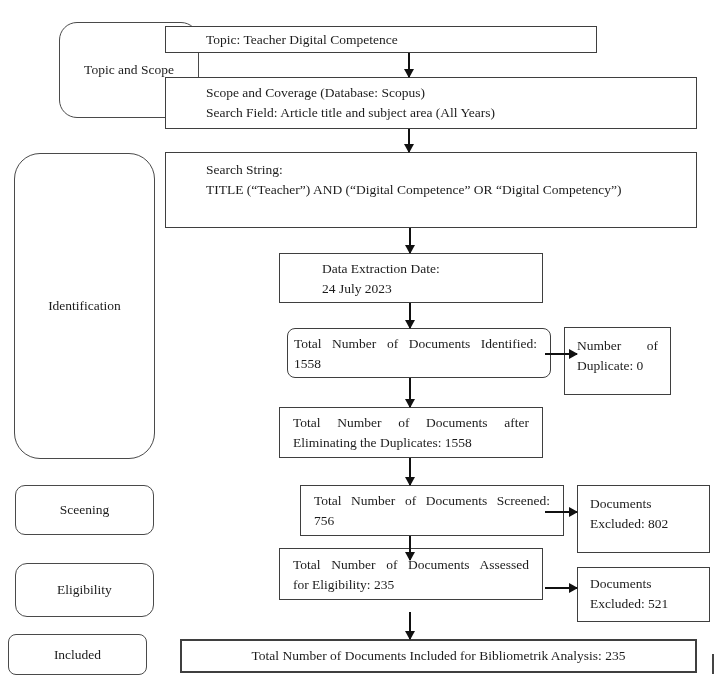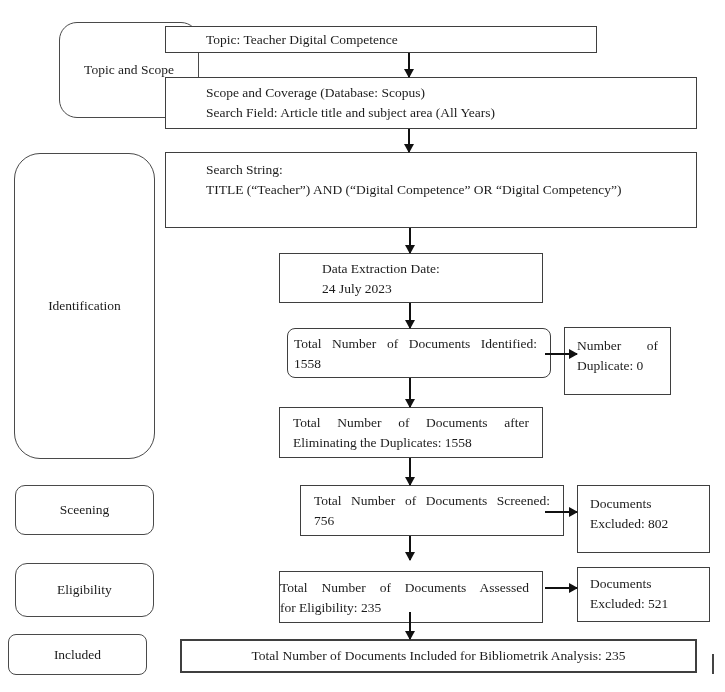--- a/index.html
+++ b/index.html
@@ -94,21 +94,21 @@
   <div class="box" style="left:279px;top:407px;width:264px;height:51px;padding:5px 13px 0 13px;">
     <div class="bl jl">Total Number of Documents after</div>
     <div class="bl">Eliminating the Duplicates: 1558</div>
   </div>
 
   <div class="box" style="left:279px;top:485px;width:264px;height:51px;padding:5px 13px 0 13px;margin-left:21px;">
     <div class="bl jl">Total Number of Documents Screened:</div>
     <div class="bl">756</div>
   </div>
 
-  <div class="box" style="left:279px;top:571px;width:264px;height:52px;padding:6px 13px 0 0;">
+  <div class="box" style="left:279px;top:548px;width:264px;height:52px;padding:6px 13px 0 13px;">
     <div class="bl jl">Total Number of Documents Assessed</div>
     <div class="bl">for Eligibility: 235</div>
   </div>
 
   <div class="box" style="left:564px;top:327px;width:107px;height:68px;padding:8px 12px 0 12px;">
     <div class="bl jl">Number of</div>
     <div class="bl">Duplicate: 0</div>
   </div>
 
   <div class="box" style="left:577px;top:485px;width:133px;height:68px;padding:8px 12px 0 12px;">

